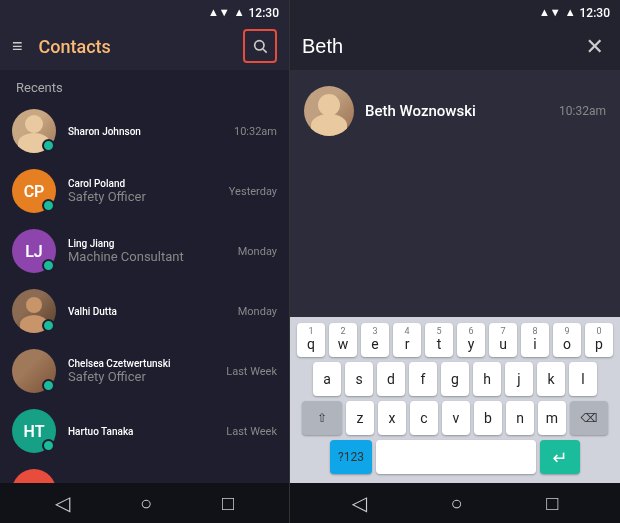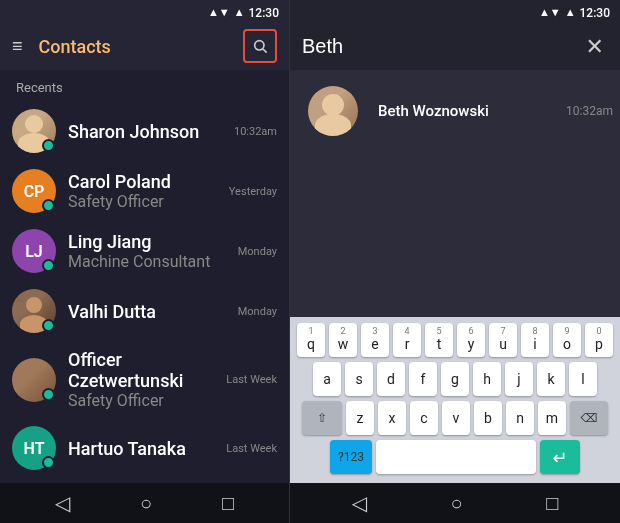--- a/index.html
+++ b/index.html
@@ -133,27 +133,27 @@
       border: 2px solid #1e1e2e;
     }
 
     .contact-info {
       flex: 1;
       min-width: 0;
     }
 
     .contact-name {
       color: #fff;
-      font-size: 18px;
+      font-size: 10px;
       font-weight: 500;
     }
 
     .contact-sub {
       color: #888;
-      font-size: 16px;
+      font-size: 13px;
       white-space: nowrap;
       overflow: hidden;
       text-overflow: ellipsis;
     }
 
     .contact-time {
       color: #888;
       font-size: 11px;
       white-space: nowrap;
     }
@@ -233,24 +233,23 @@
 
     .search-result-area {
       flex: 1;
       background: #2c2c3a;
       padding: 8px 0;
     }
 
     .result-item {
       display: flex;
       align-items: center;
-      padding: 8px 7px;
-      gap: 20px;
+      padding: 8px 14px;
+      gap: 11px;
       cursor: pointer;
-      margin-left: 11px;
     }
 
     .result-name {
       color: #fff;
       font-size: 15px;
       font-weight: 500;
       flex: 1;
     }
 
     .result-time {
@@ -510,21 +509,21 @@
       </div>
       <div class="contact-time">Monday</div>
     </div>
 
     <div class="contact-item">
       <div class="avatar-wrap">
         <div class="avatar chelsea-avatar"></div>
         <div class="online-dot"></div>
       </div>
       <div class="contact-info">
-        <div class="contact-name">Officer Czetwertunski</div>
+        <div class="contact-name">Chelsea Czetwertunski</div>
         <div class="contact-sub">Safety Officer</div>
       </div>
       <div class="contact-time">Last Week</div>
     </div>
 
     <div class="contact-item">
       <div class="avatar-wrap">
         <div class="avatar avatar-ht">
           <span>HT</span>
         </div>

